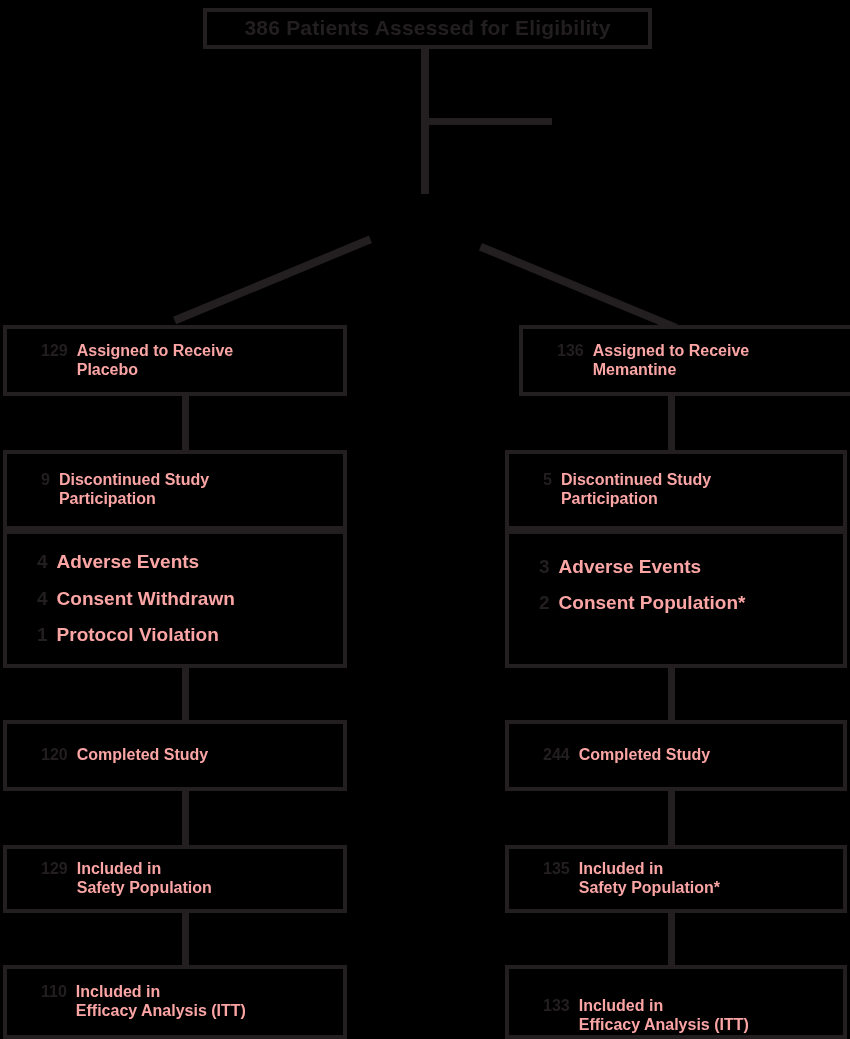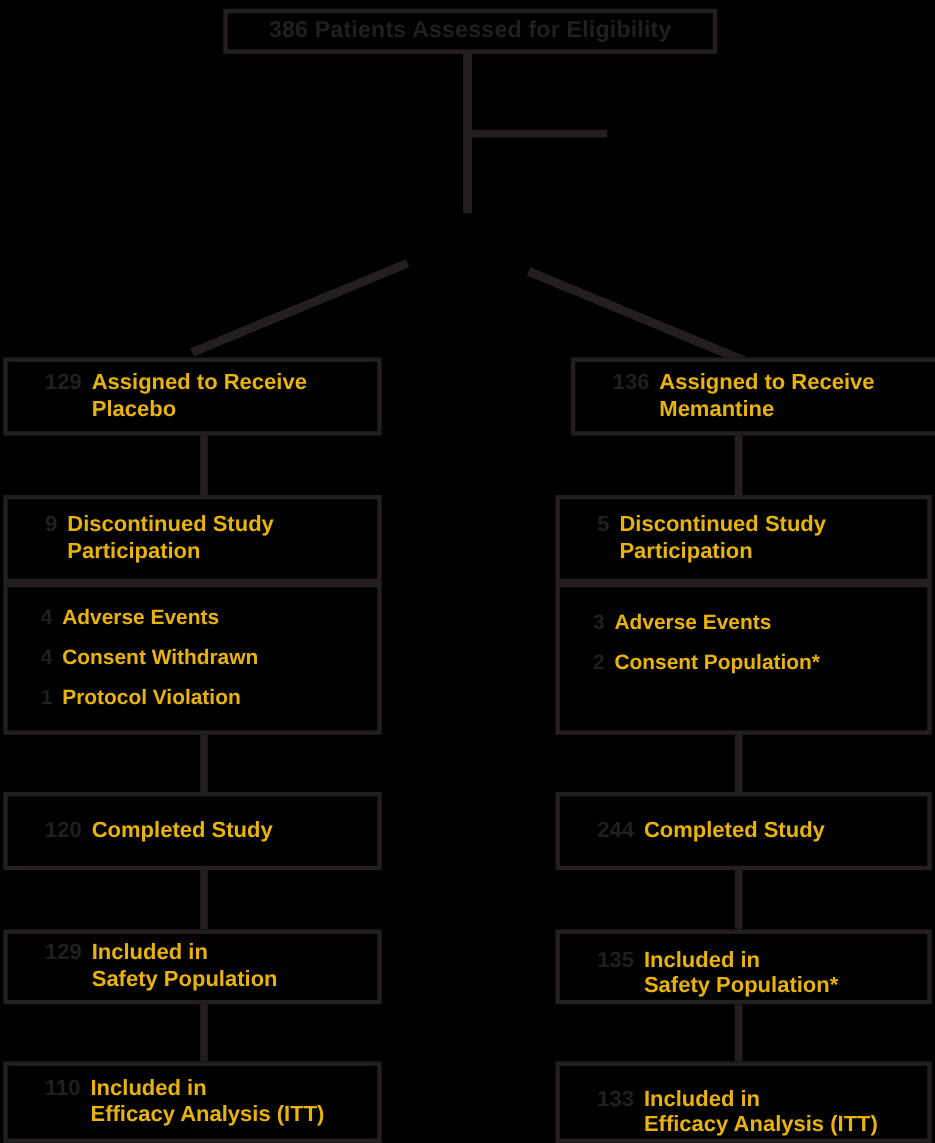--- a/index.html
+++ b/index.html
@@ -45,28 +45,28 @@
     gap:9px;
   }
   .hang .num{
     flex:0 0 auto;
     text-align:right;
     color:#231f20;
     font-weight:bold;
   }
   .hang .lbl{
     flex:1 1 auto;
-    color:#eab308;
+    color:#fca5a5;
     font-weight:bold;
     line-height:1.18;
     white-space:pre-line;
   }
 
   .t-title{font-size:21px;}
-  .t-big{font-size:20px;}
+  .t-big{font-size:16px;}
   .t-sub{font-size:19px;}
 
   .pad-l{padding-left:34px;}
   .pad-l2{padding-left:30px;}
 
   
   .vline{position:absolute;background:#231f20;}
   .hline{position:absolute;background:#231f20;}
   .diag{position:absolute;background:#231f20;transform-origin:0 0;}
 
@@ -195,21 +195,21 @@
 
   <div class="box pad-l" style="left:505px;top:720px;width:342px;height:71px;">
     <div class="hang t-big">
       <span class="num">244</span>
       <span class="lbl">Completed Study</span>
     </div>
   </div>
 
   <div class="vline" style="left:668px;top:791px;width:7px;height:54px;"></div>
 
-  <div class="box pad-l" style="left:505px;top:845px;width:342px;height:68px;align-items:flex-end;">
+  <div class="box pad-l" style="left:505px;top:845px;width:342px;height:68px;">
     <div class="hang t-big">
       <span class="num">135</span>
       <span class="lbl">Included in
 Safety Population*</span>
     </div>
   </div>
 
   <div class="vline" style="left:668px;top:913px;width:7px;height:52px;"></div>
 
   <div class="box pad-l" style="left:505px;top:965px;width:342px;height:74px;align-items:flex-end;">

